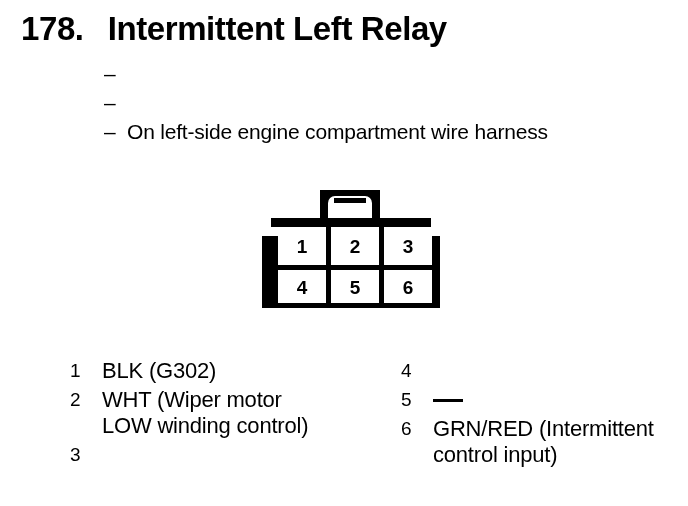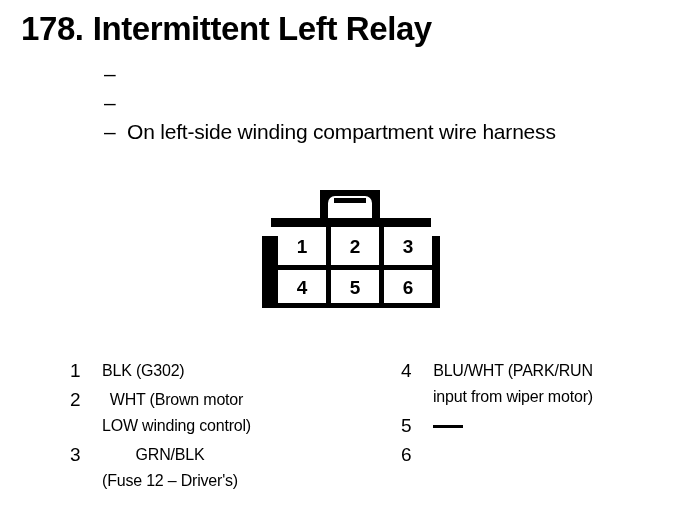--- a/index.html
+++ b/index.html
@@ -22,21 +22,21 @@
   #page-title {
     position: absolute;
     left: 21px;
     top: 10px;
     font-size: 33px;
     font-weight: bold;
     letter-spacing: -0.4px;
     white-space: nowrap;
     line-height: 38px;
   }
-  #page-title .num { margin-right: 9px; }
+  #page-title .num { margin-right: 24px; }
 
   #desc-list {
     position: absolute;
     left: 104px;
     top: 59px;
     width: 580px;
   }
   .desc-row {
     display: flex;
     align-items: baseline;
@@ -156,25 +156,24 @@
     align-items: flex-start;
     margin-bottom: 3px;
   }
   .legend-num {
     flex: 0 0 32px;
     font-size: 19px;
     line-height: 26px;
     white-space: nowrap;
   }
   .legend-text {
-    font-size: 16px;
+    font-size: 22px;
     line-height: 26px;
     letter-spacing: -0.2px;
     white-space: pre-line;
-    text-align: center;
   }
   .legend-rule {
     display: block;
     width: 30px;
     height: 3px;
     background: #000000;
     margin-top: 12px;
   }
 </style>
 </head>
@@ -186,21 +185,21 @@
 
 <div id="desc-list">
   <div class="desc-row">
     <span class="desc-dash">–</span>
   </div>
   <div class="desc-row">
     <span class="desc-dash">–</span>
   </div>
   <div class="desc-row">
     <span class="desc-dash">–</span>
-    <span>On left-side winding compartment wire harness</span>
+    <span>On left-side engine compartment wire harness</span>
   </div>
 </div>
 
 <div id="connector">
 
   <div id="latch-tab">
     <div id="latch-slot"></div>
     <div id="latch-bar"></div>
   </div>
 
@@ -230,36 +229,34 @@
   </div>
 </div>
 
 <div class="legend-col" id="legend-left">
   <div class="legend-item">
     <span class="legend-num">1</span>
     <span class="legend-text">BLK (G302)</span>
   </div>
   <div class="legend-item">
     <span class="legend-num">2</span>
-    <span class="legend-text">WHT (Brown motor
+    <span class="legend-text">WHT (Wiper motor
 LOW winding control)</span>
   </div>
   <div class="legend-item">
     <span class="legend-num">3</span>
-    <span class="legend-text">GRN/BLK
-(Fuse 12 – Driver's)</span>
   </div>
 </div>
 
 <div class="legend-col" id="legend-right">
   <div class="legend-item">
     <span class="legend-num">4</span>
-    <span class="legend-text">BLU/WHT (PARK/RUN
-input from wiper motor)</span>
   </div>
   <div class="legend-item">
     <span class="legend-num">5</span>
     <span class="legend-text"><span class="legend-rule"></span></span>
   </div>
   <div class="legend-item">
     <span class="legend-num">6</span>
+    <span class="legend-text">GRN/RED (Intermittent
+control input)</span>
   </div>
 </div>
 
 </body></html>

